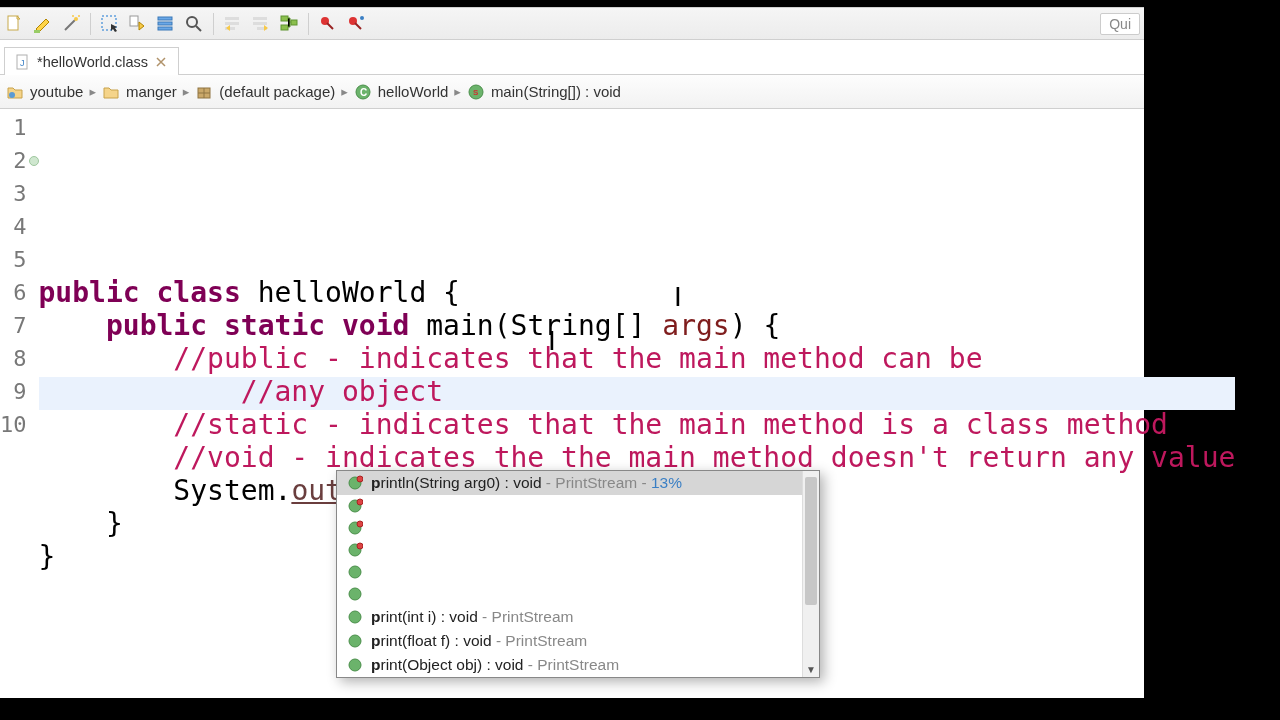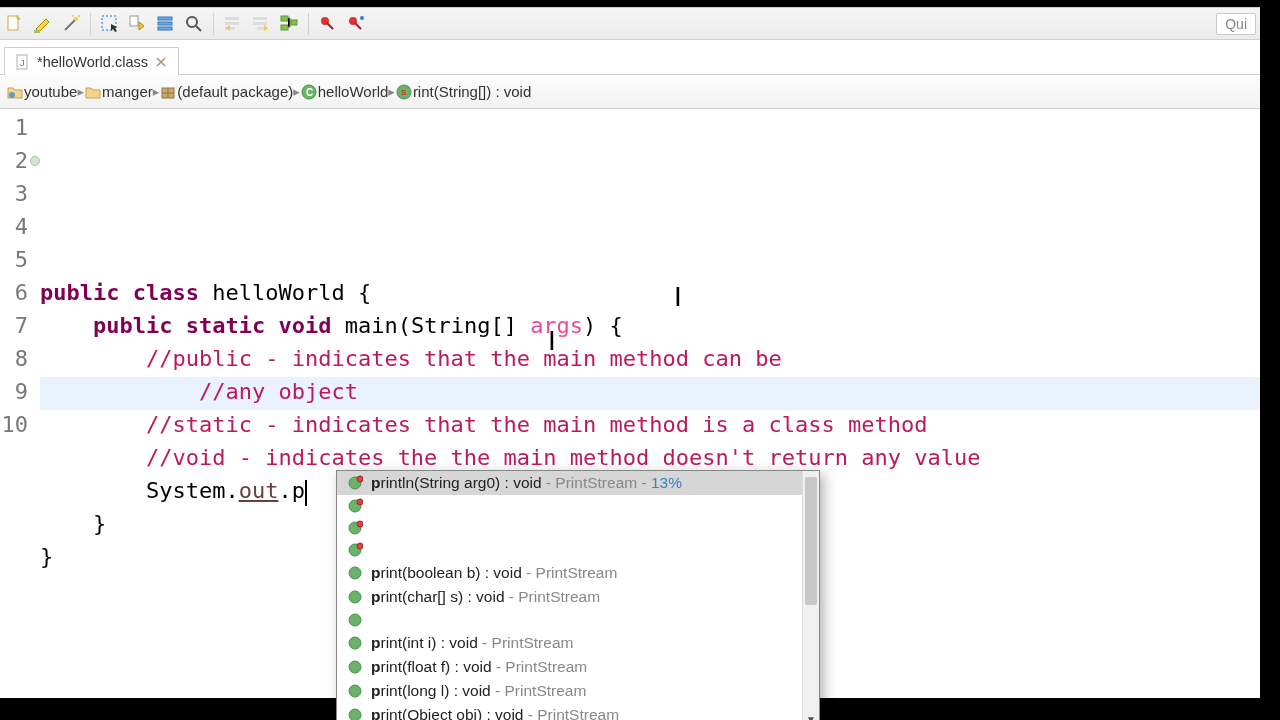--- a/index.html
+++ b/index.html
@@ -1,38 +1,38 @@
 <!DOCTYPE html>
 <html><head>
 <meta charset="utf-8">
 <style>
   * { box-sizing: border-box; margin: 0; padding: 0; }
   html, body { width: 1280px; height: 720px; font-family: "Segoe UI", Arial, sans-serif; background: #000; overflow: hidden; }
-  .shell { position: relative; width: 1260px; height: 720px; background: #000; border-radius: 17px; }
+  .shell { position: relative; width: 1144px; height: 720px; background: #000; border-radius: 17px; }
   .bar-black-top { height: 7px; background: #000; }
   .toolbar { height: 33px; background: linear-gradient(#f5f5f5, #ececec); border-top: 1px solid #cfcfcf; border-bottom: 1px solid #cfcfcf; display: flex; align-items: center; padding: 0 4px; gap: 6px; }
   .tool-icon { width: 22px; height: 22px; display:flex; align-items:center; justify-content:center; }
   .divider { width: 1px; height: 22px; background: #cfcfcf; margin: 0 2px; }
   .quick { margin-left: auto; background:#fff; border:1px solid #ccc; padding:2px 8px; font-size:14px; color:#888; border-radius:2px; }
   .tabstrip { height: 35px; background: #fff; border-bottom: 1px solid #cfcfcf; display:flex; align-items:flex-end; padding-left:4px; }
   .tab { display:flex; align-items:center; gap:6px; background:#fff; border:1px solid #cfcfcf; border-bottom:none; padding:6px 10px 5px 10px; font-size:14.5px; color:#333; position:relative; top:1px; }
   .tab .close { width:14px; height:14px; }
-  .breadcrumb { height: 34px; background: linear-gradient(#fdfdfd,#f2f2f2); border-bottom:1px solid #cfcfcf; display:flex; align-items:center; padding-left:6px; font-size:15px; color:#333; }
+  .breadcrumb { height: 34px; background: linear-gradient(#fdfdfd,#f2f2f2); border-bottom:1px solid #cfcfcf; display:flex; align-items:center; gap:6px; padding-left:6px; font-size:15px; color:#333; }
   .crumb { display:flex; align-items:center; gap:6px; }
   .sep { color:#888; font-size:13px; }
   .editor-wrap { position:relative; background:#fff; height: calc(720px - 7px - 33px - 35px - 34px - 22px); display:flex; }
   .gutter { width:36px; background:#fff; text-align:right; color:#787878; font-family: Consolas, monospace; font-size:22px; line-height:33px; padding-top:2px; user-select:none; }
   .gutter .gl { padding-right:8px; position:relative; }
   .gutter .gl.anno::after { content:""; position:absolute; right:-4px; top:50%; transform:translateY(-50%); width:8px; height:8px; border-radius:50%; background:#cfe7cf; border:1px solid #9fc79f; }
-  .code { flex:1; font-family: Consolas, monospace; font-size:22px; line-height:33px; padding-top:2px; padding-left:4px; white-space:pre; color:#000; position:relative; }
+  .code { flex:1; font-family: Consolas, monospace; font-size:28px; line-height:33px; padding-top:2px; padding-left:4px; white-space:pre; color:#000; position:relative; }
   .kw { color:#7f0055; font-weight:bold; }
   .cm { color:#be185d; }
   .cls { color:#000; }
   .var { color:#6a3e3e; }
-  .arg { color:#ec4899; }
+  .arg { color:#7f1d1d; }
   .ul { text-decoration: underline; text-decoration-color: #6a3e3e; }
   .hl-line { position:absolute; left:0; right:0; height:33px; background:#eaf2fd; z-index:0; }
   .code > div { position:relative; z-index:1; }
   .caret { display:inline-block; width:2px; height:26px; background:#000; vertical-align:text-bottom; position:relative; top:3px; }
   .text-cursor { position:absolute; font-size:28px; color:#000; z-index:3; pointer-events:none; font-weight:200; }
   .popup { position:absolute; left:336px; top:361px; width:484px; background:#fff; border:1px solid #888; box-shadow: 4px 4px 12px rgba(0,0,0,.3); z-index:10; display:flex; flex-direction:column; }
   .popup-list { max-height:282px; overflow:hidden; position:relative; }
   .popup .scroll-v { position:absolute; right:0; top:0; width:17px; height:100%; background:#f0f0f0; border-left:1px solid #ddd; }
   .popup .scroll-v .thumb { position:absolute; top:6px; left:2px; right:2px; height:128px; background:#c7c7c7; border-radius:2px; }
   .popup .scroll-v .arrow { position:absolute; left:0; right:0; height:16px; display:flex; align-items:center; justify-content:center; color:#555; font-size:10px; }
@@ -191,21 +191,21 @@
         </svg>
       </span>
   <span class="crumb">helloWorld</span>
   <span class="sep">▸</span>
   <span>
         <svg width="18" height="18">
           <circle cx="9" cy="9" r="7" fill="#6bb36b" stroke="#4a8f4a"></circle>
           <text x="6" y="12" font-size="8" fill="#c33" font-weight="bold">S</text>
         </svg>
       </span>
-  <span class="crumb">rint(String[]) : void</span>
+  <span class="crumb">main(String[]) : void</span>
 </div>
 
 <div class="editor-wrap">
   <div class="gutter" id="gutter">
         <div class="gl">1</div>
         <div class="gl anno">2</div>
         <div class="gl">3</div>
         <div class="gl">4</div>
         <div class="gl">5</div>
         <div class="gl">6</div>
@@ -259,29 +259,20 @@
                 <circle cx="13" cy="4" r="3" fill="#d44" stroke="#a22"></circle>
               </svg>
             </span>
           </div>
           <div class="popup-row">
             <span class="ic">
               <svg width="16" height="16">
                 <circle cx="8" cy="8" r="6" fill="#6bb36b" stroke="#4a8f4a"></circle>
               </svg>
             </span>
-            <span class="sig"><span class="b">p</span>rint(boolean b) : void<span class="extra"> - PrintStream</span></span>
-          </div>
-          <div class="popup-row">
-            <span class="ic">
-              <svg width="16" height="16">
-                <circle cx="8" cy="8" r="6" fill="#6bb36b" stroke="#4a8f4a"></circle>
-              </svg>
-            </span>
-            <span class="sig"><span class="b">p</span>rint(char[] s) : void<span class="extra"> - PrintStream</span></span>
           </div>
           <div class="popup-row">
             <span class="ic">
               <svg width="16" height="16">
                 <circle cx="8" cy="8" r="6" fill="#6bb36b" stroke="#4a8f4a"></circle>
               </svg>
             </span>
           </div>
           <div class="popup-row">
             <span class="ic">
@@ -298,28 +289,20 @@
               </svg>
             </span>
             <span class="sig"><span class="b">p</span>rint(float f) : void<span class="extra"> - PrintStream</span></span>
           </div>
           <div class="popup-row">
             <span class="ic">
               <svg width="16" height="16">
                 <circle cx="8" cy="8" r="6" fill="#6bb36b" stroke="#4a8f4a"></circle>
               </svg>
             </span>
-            <span class="sig"><span class="b">p</span>rint(long l) : void<span class="extra"> - PrintStream</span></span>
-          </div>
-          <div class="popup-row">
-            <span class="ic">
-              <svg width="16" height="16">
-                <circle cx="8" cy="8" r="6" fill="#6bb36b" stroke="#4a8f4a"></circle>
-              </svg>
-            </span>
             <span class="sig"><span class="b">p</span>rint(Object obj) : void<span class="extra"> - PrintStream</span></span>
           </div>
         </div>
 
   </div>
 </div>
 
 <div class="bar-black-bot"></div>
 
 </div>

